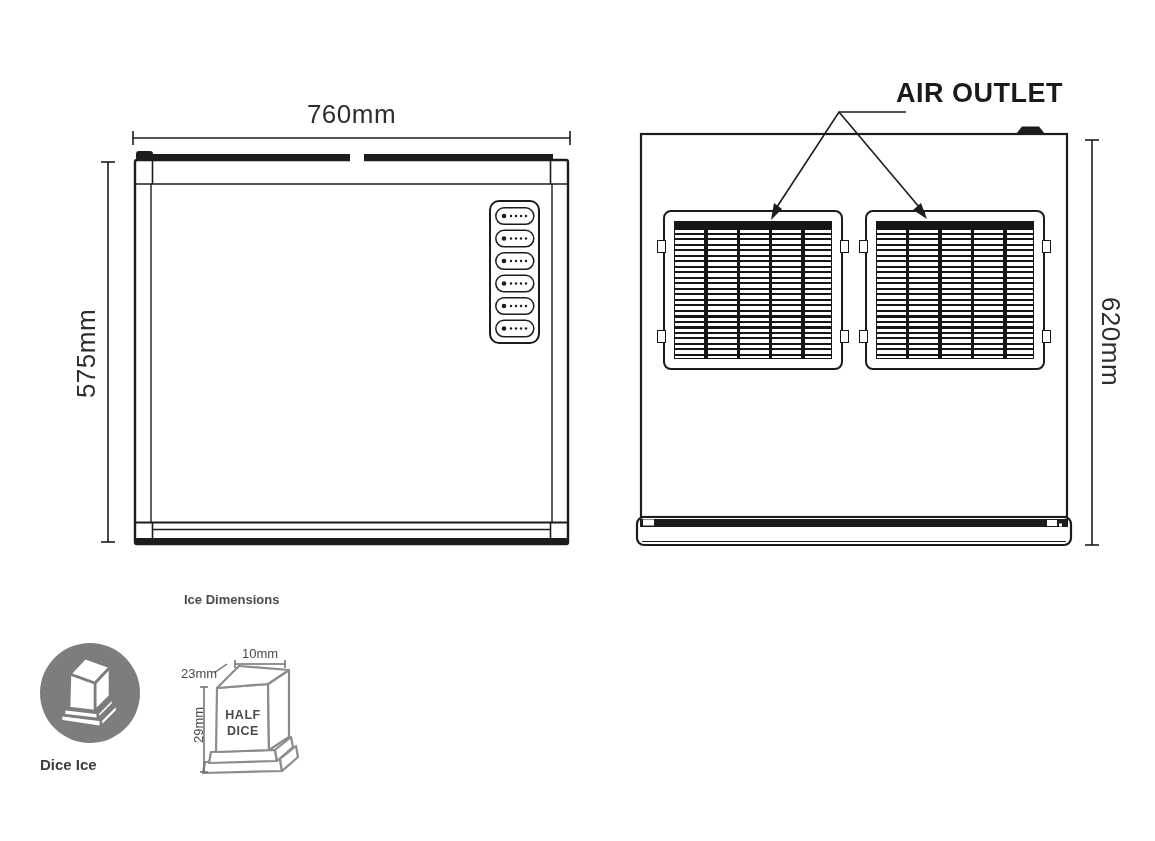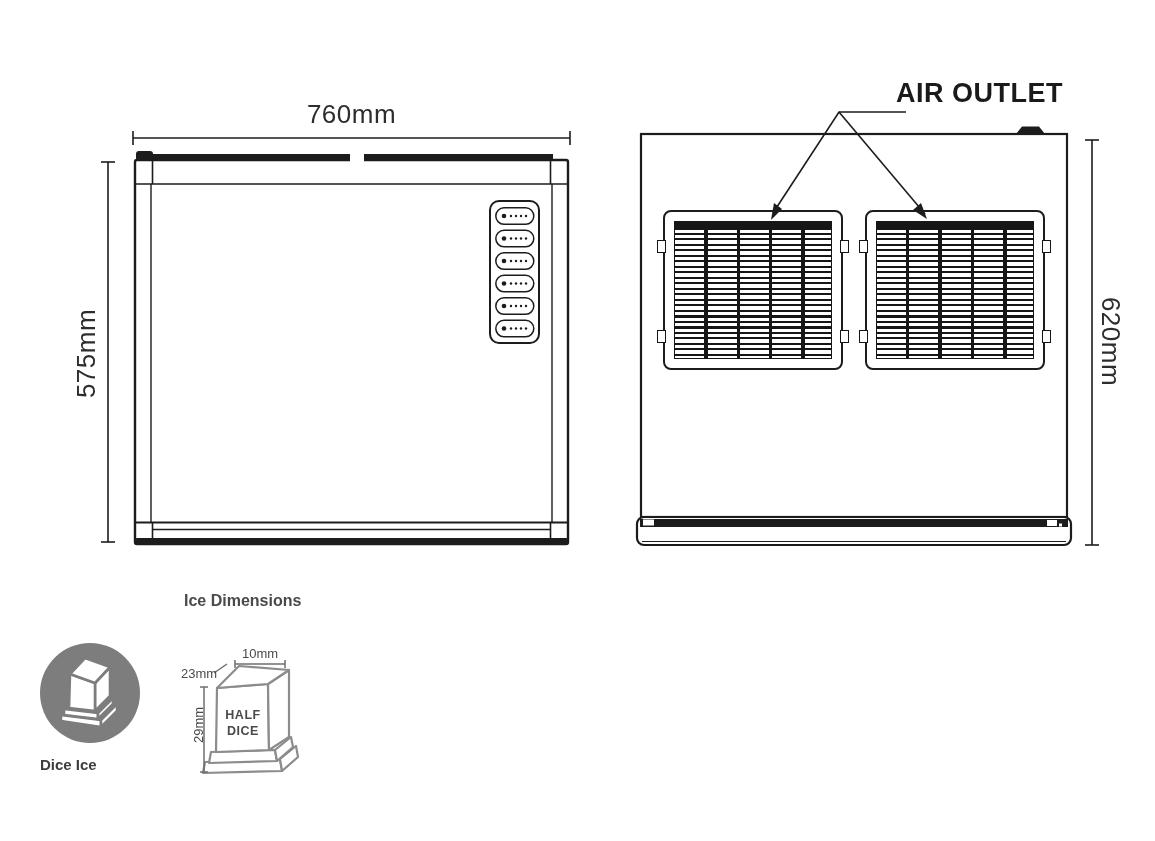--- a/index.html
+++ b/index.html
@@ -29,21 +29,21 @@
   
   svg.overlay{position:absolute;left:0;top:0;width:1155px;height:841px;z-index:2;pointer-events:none;}
   
   .dim-label{position:absolute;font-size:26px;font-weight:400;color:#2d2d2d;text-align:center;z-index:3;letter-spacing:0.5px;}
   .rot-ccw{transform:rotate(-90deg);}
   .rot-cw{transform:rotate(90deg);}
   .air-outlet-label{
     position:absolute;left:896px;top:78px;font-size:27px;font-weight:800;
     color:#1a1a1a;letter-spacing:0.5px;z-index:3;text-align:center;
   }
-  .ice-title{position:absolute;left:184px;top:592px;font-size:16px;font-weight:700;color:#4a4a4a;z-index:3;}
+  .ice-title{position:absolute;left:184px;top:592px;font-size:13px;font-weight:700;color:#4a4a4a;z-index:3;}
   .dice-circle{position:absolute;left:40px;top:643px;width:100px;height:100px;border-radius:50%;background:#7d7d7d;z-index:1;}
   .dice-circle svg{position:absolute;left:0;top:0;width:100%;height:100%;}
   .dice-label{position:absolute;left:40px;top:756px;width:100px;font-size:15px;font-weight:700;color:#3d3d3d;z-index:3;}
   svg.halfdice{position:absolute;left:175px;top:640px;width:145px;height:150px;z-index:1;}
   .hd-dim-text{font-size:13px;fill:#4a4a4a;font-family:"Liberation Sans",sans-serif;}
   .hd-cube-text{font-size:12.5px;font-weight:700;fill:#4a4a4a;letter-spacing:0.5px;font-family:"Liberation Sans",sans-serif;}
 </style>
 </head>
 <body>
 

